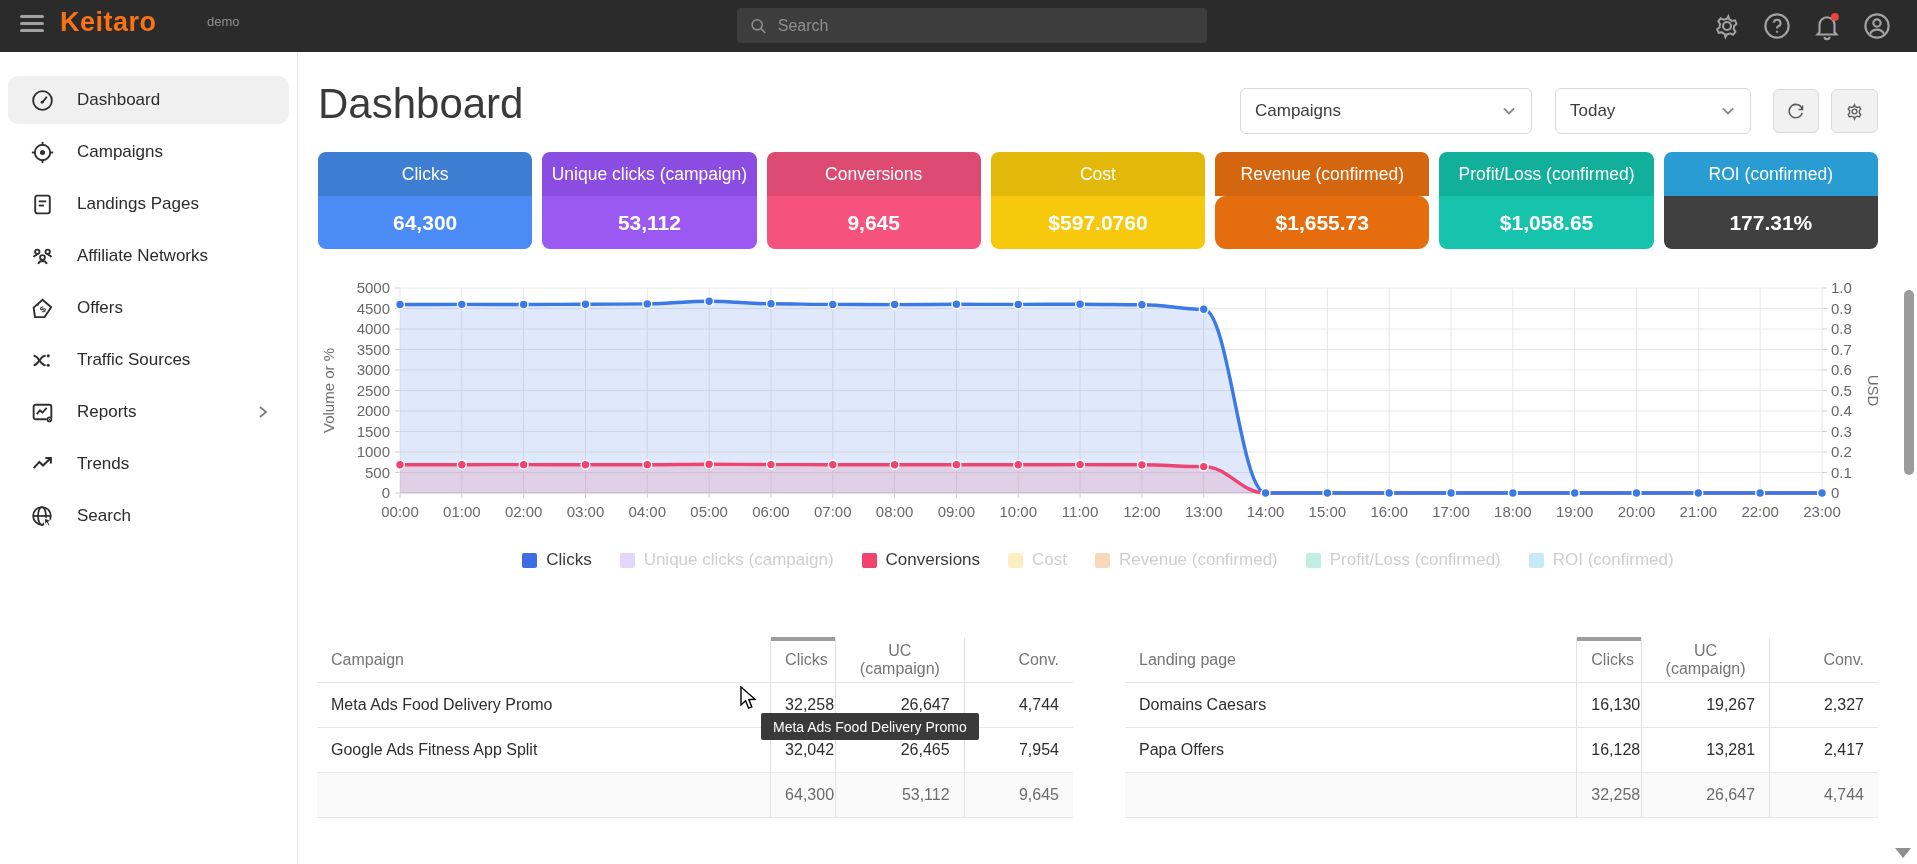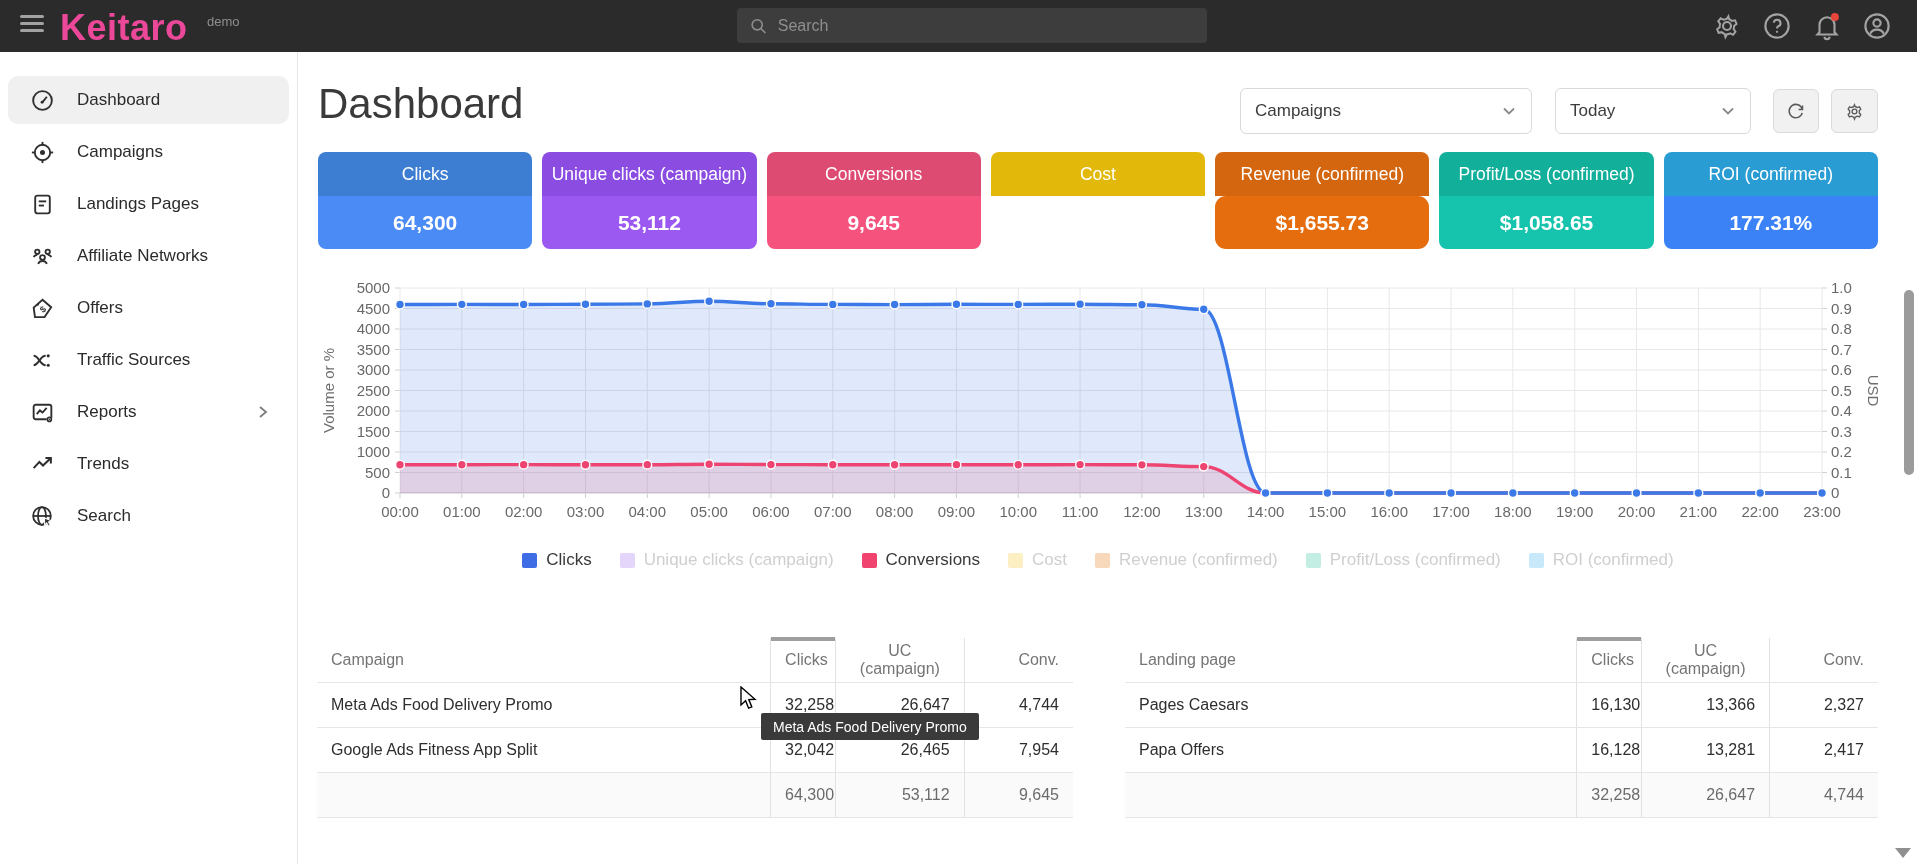--- a/index.html
+++ b/index.html
@@ -4,21 +4,21 @@
 <style>
   * { margin:0; padding:0; box-sizing:border-box; }
   html,body { width:1917px; height:864px; overflow:hidden; background:#fff;
               font-family:"Liberation Sans", sans-serif; }
   body { position:relative; }
 
   
   .topbar { position:absolute; left:0; top:0; width:1917px; height:52px; background:#2b2b2b; z-index:30; }
   .hamburger { position:absolute; left:20px; top:15px; width:24px; height:22px; cursor:pointer; }
   .hamburger span { display:block; height:2.6px; background:#a2a2a2; border-radius:2px; margin-bottom:4.6px; }
-  .logo { position:absolute; left:60px; top:7px; font-size:36px; font-weight:bold; color:#ec4899; letter-spacing:.5px; }
+  .logo { position:absolute; left:60px; top:7px; font-size:27px; font-weight:bold; color:#f97316; letter-spacing:.5px; }
   .logo-badge { position:absolute; left:207px; top:14px; font-size:13px; color:#8f8f8f; }
   .searchbox { position:absolute; left:737px; top:8px; width:470px; height:35px; background:#3d3d3d; border-radius:4px; display:flex; align-items:center; padding:0 12px; }
   .searchbox input { background:transparent; border:none; outline:none; color:#fdba74; font-size:16px; width:100%; margin-left:10px; font-family:"Liberation Sans",sans-serif; }
   .searchbox input::placeholder { color:#8f8f8f; }
   .topicon { position:absolute; top:11px; width:30px; height:30px; cursor:pointer; }
 
   
   .sidebar { position:absolute; left:0; top:52px; width:298px; bottom:0; background:#fff; border-right:1px solid #e6e6e6; z-index:10; }
   .side-item { position:relative; display:flex; align-items:center; height:48px; margin:4px 8px; padding-left:22px; border-radius:10px; cursor:pointer; }
   .side-item.active { background:#f0f0f0; }
@@ -229,32 +229,33 @@
     <div class="card">
       <div class="card-head" style="background: rgb(139, 76, 226);">Unique clicks (campaign)</div>
       <div class="card-value" style="background: rgb(156, 89, 242);">53,112</div>
     </div>
     <div class="card">
       <div class="card-head" style="background: rgb(221, 74, 114);">Conversions</div>
       <div class="card-value" style="background: rgb(245, 83, 125);">9,645</div>
     </div>
     <div class="card">
       <div class="card-head" style="background: rgb(226, 185, 11);">Cost</div>
+      <div class="card-value" style="background: rgb(246, 201, 13);">$597.0760</div>
     </div>
     <div class="card">
       <div class="card-head" style="background: rgb(212, 102, 15);">Revenue (confirmed)</div>
       <div class="card-value" style="background: rgb(230, 109, 13); border-radius: 11px;">$1,655.73</div>
     </div>
     <div class="card">
       <div class="card-head" style="background: rgb(18, 175, 155);">Profit/Loss (confirmed)</div>
       <div class="card-value" style="background: rgb(22, 195, 173);">$1,058.65</div>
     </div>
     <div class="card">
       <div class="card-head" style="background: rgb(42, 156, 212);">ROI (confirmed)</div>
-      <div class="card-value" style="background: #3b82f6;">177.31%</div>
+      <div class="card-value" style="background: #404040;">177.31%</div>
     </div>
   </div>
 
   <div class="chart-wrap" id="chart"><svg viewBox="0 0 1560 255" width="1560" height="255">
         <line x1="82" y1="214" x2="1504" y2="214" stroke="#c6c6c6" stroke-width="1"></line>
         <line x1="77" y1="214" x2="82" y2="214" stroke="#cfcfcf" stroke-width="1"></line>
         <text x="72" y="219" text-anchor="end" fill="#686868" font-size="15">0</text>
         <line x1="82" y1="193.5" x2="1504" y2="193.5" stroke="#e8e8e8" stroke-width="1"></line>
         <line x1="77" y1="193.5" x2="82" y2="193.5" stroke="#cfcfcf" stroke-width="1"></line>
         <text x="72" y="198.5" text-anchor="end" fill="#686868" font-size="15">500</text>
@@ -512,23 +513,23 @@
     <thead>
       <tr>
         <th class="name">Landing page</th>
         <th class="num c"><div class="sort-bar"></div><span>Clicks</span></th>
         <th class="num c">UC (campaign)</th>
         <th class="num">Conv.</th>
       </tr>
     </thead>
     <tbody>
       <tr>
-        <td class="name">Pages Caesars</td>
+        <td class="name">Domains Caesars</td>
         <td class="num">16,130</td>
-        <td class="num">13,366</td>
+        <td class="num">19,267</td>
         <td class="num">2,327</td>
       </tr>
       <tr>
         <td class="name">Papa Offers</td>
         <td class="num">16,128</td>
         <td class="num">13,281</td>
         <td class="num">2,417</td>
       </tr>
       <tr class="totals">
         <td class="name"></td>

